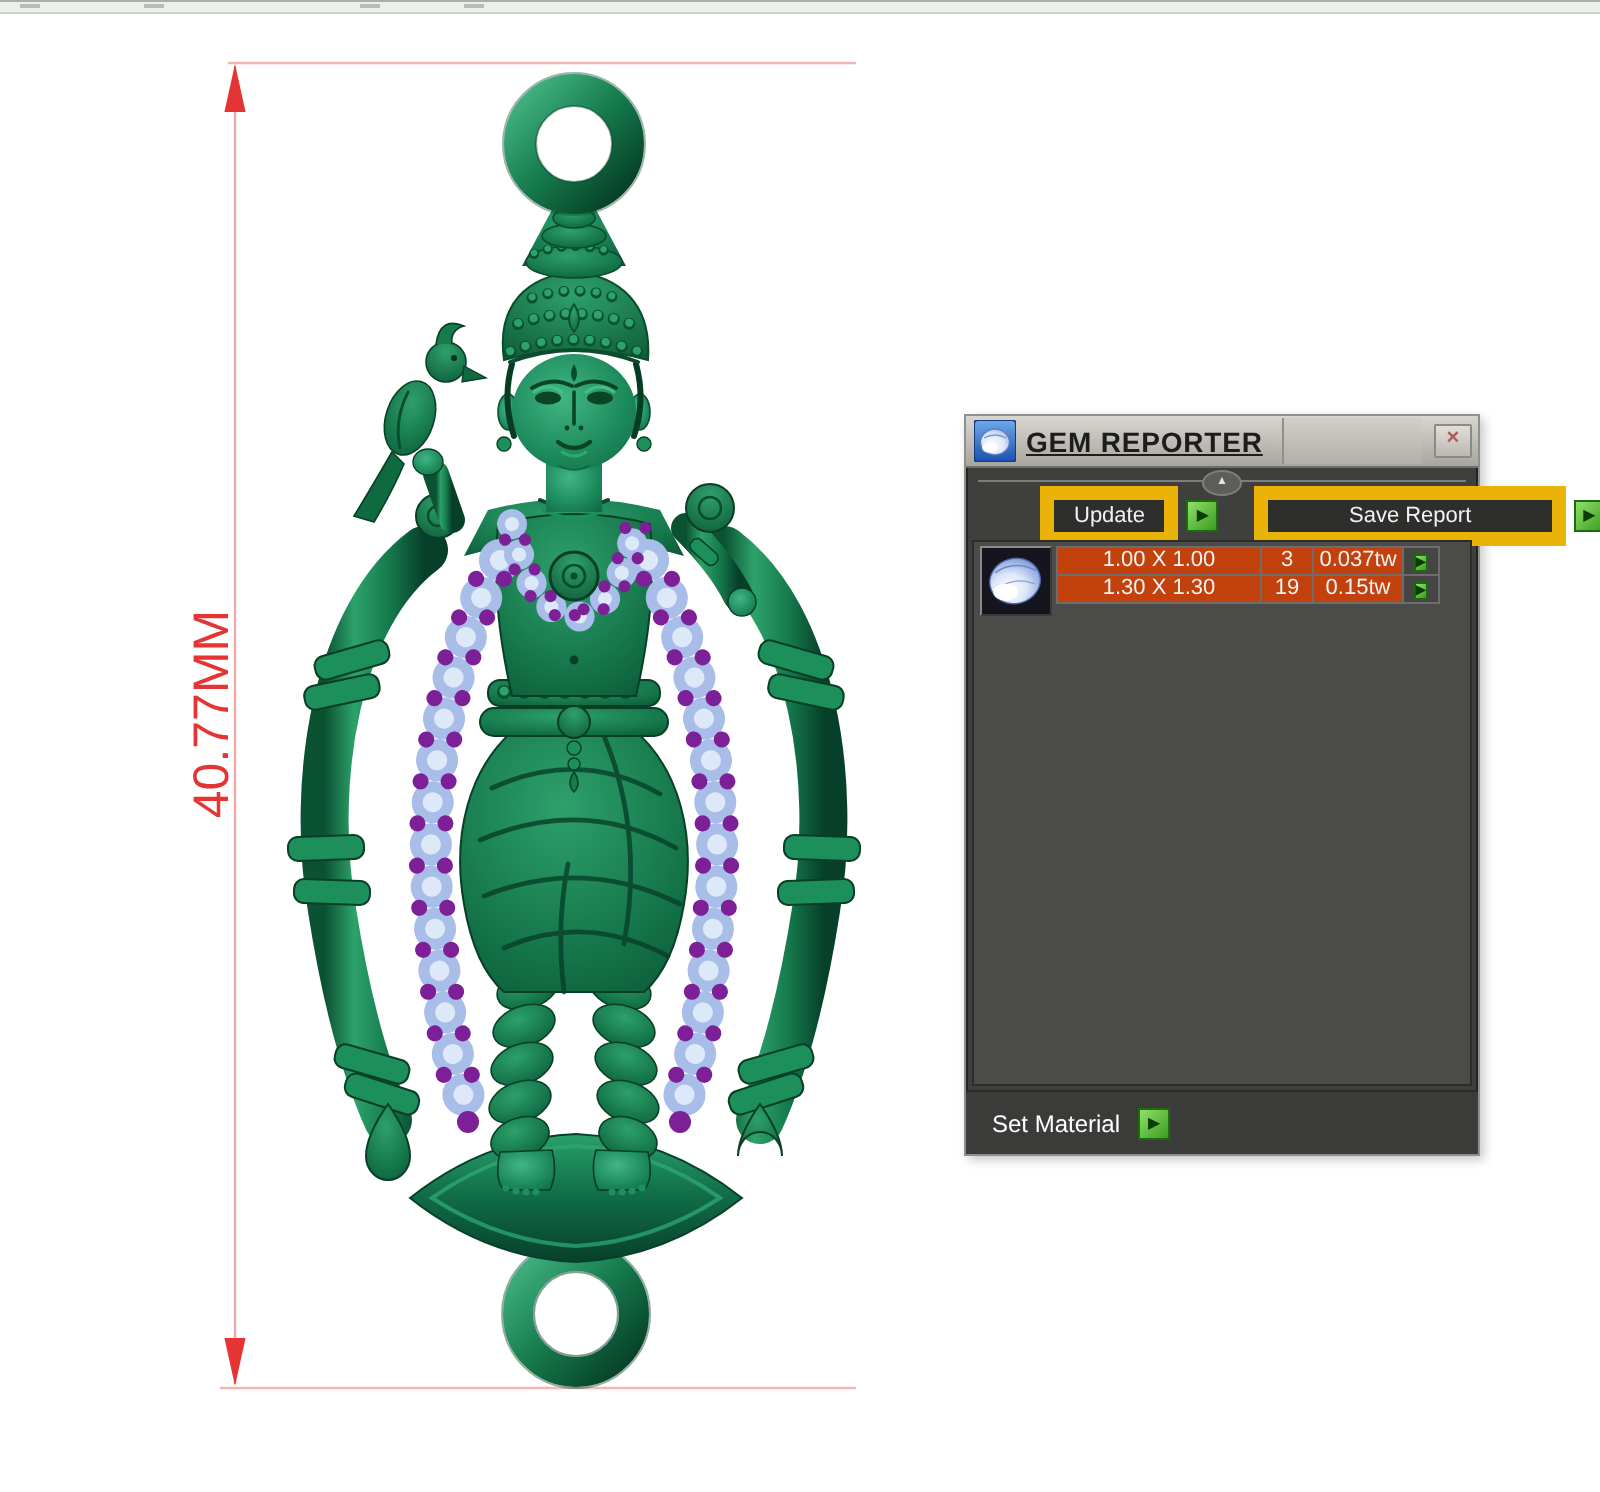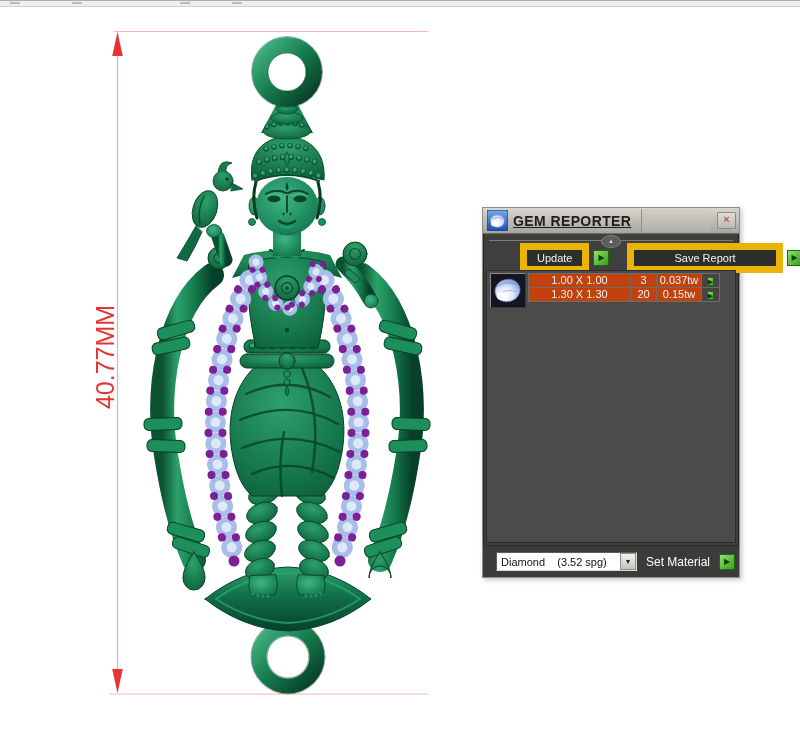--- a/index.html
+++ b/index.html
@@ -426,29 +426,25 @@
         </colgroup>
       <tbody>
       <tr>
         <td>1.00 X 1.00</td>
         <td>3</td>
         <td>0.037tw</td>
         <td class="btn-cell"><span class="mini-btn">▶</span></td>
       </tr>
       <tr>
         <td>1.30 X 1.30</td>
-        <td>20</td>
+        <td>19</td>
         <td>0.15tw</td>
         <td class="btn-cell"><span class="mini-btn">▶</span></td>
       </tr>
     </tbody>
       </table>
   </div>
 
   <div class="bottom-bar">
-    <div class="dropdown">
-      <span class="dd-text">Diamond    (3.52 spg)</span>
-      <span class="dd-btn">▼</span>
-    </div>
     <span class="set-material-label">Set Material</span>
     <span class="green-btn">▶</span>
   </div>
 </div>
 
 </body></html>

